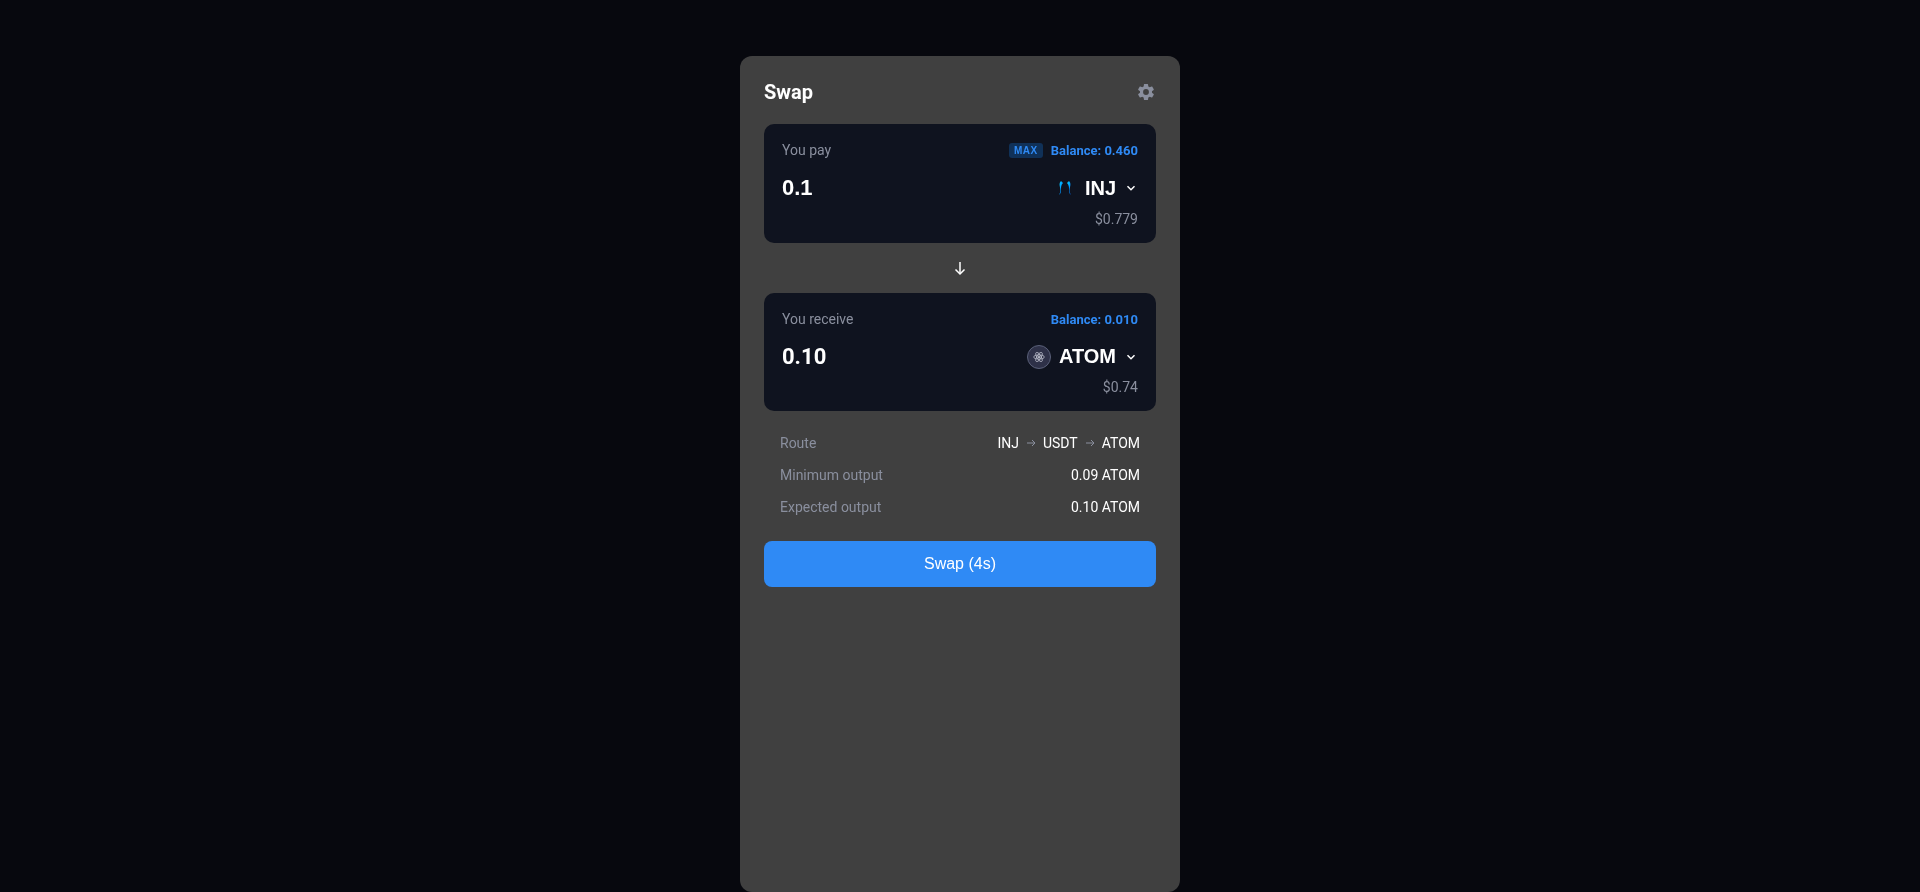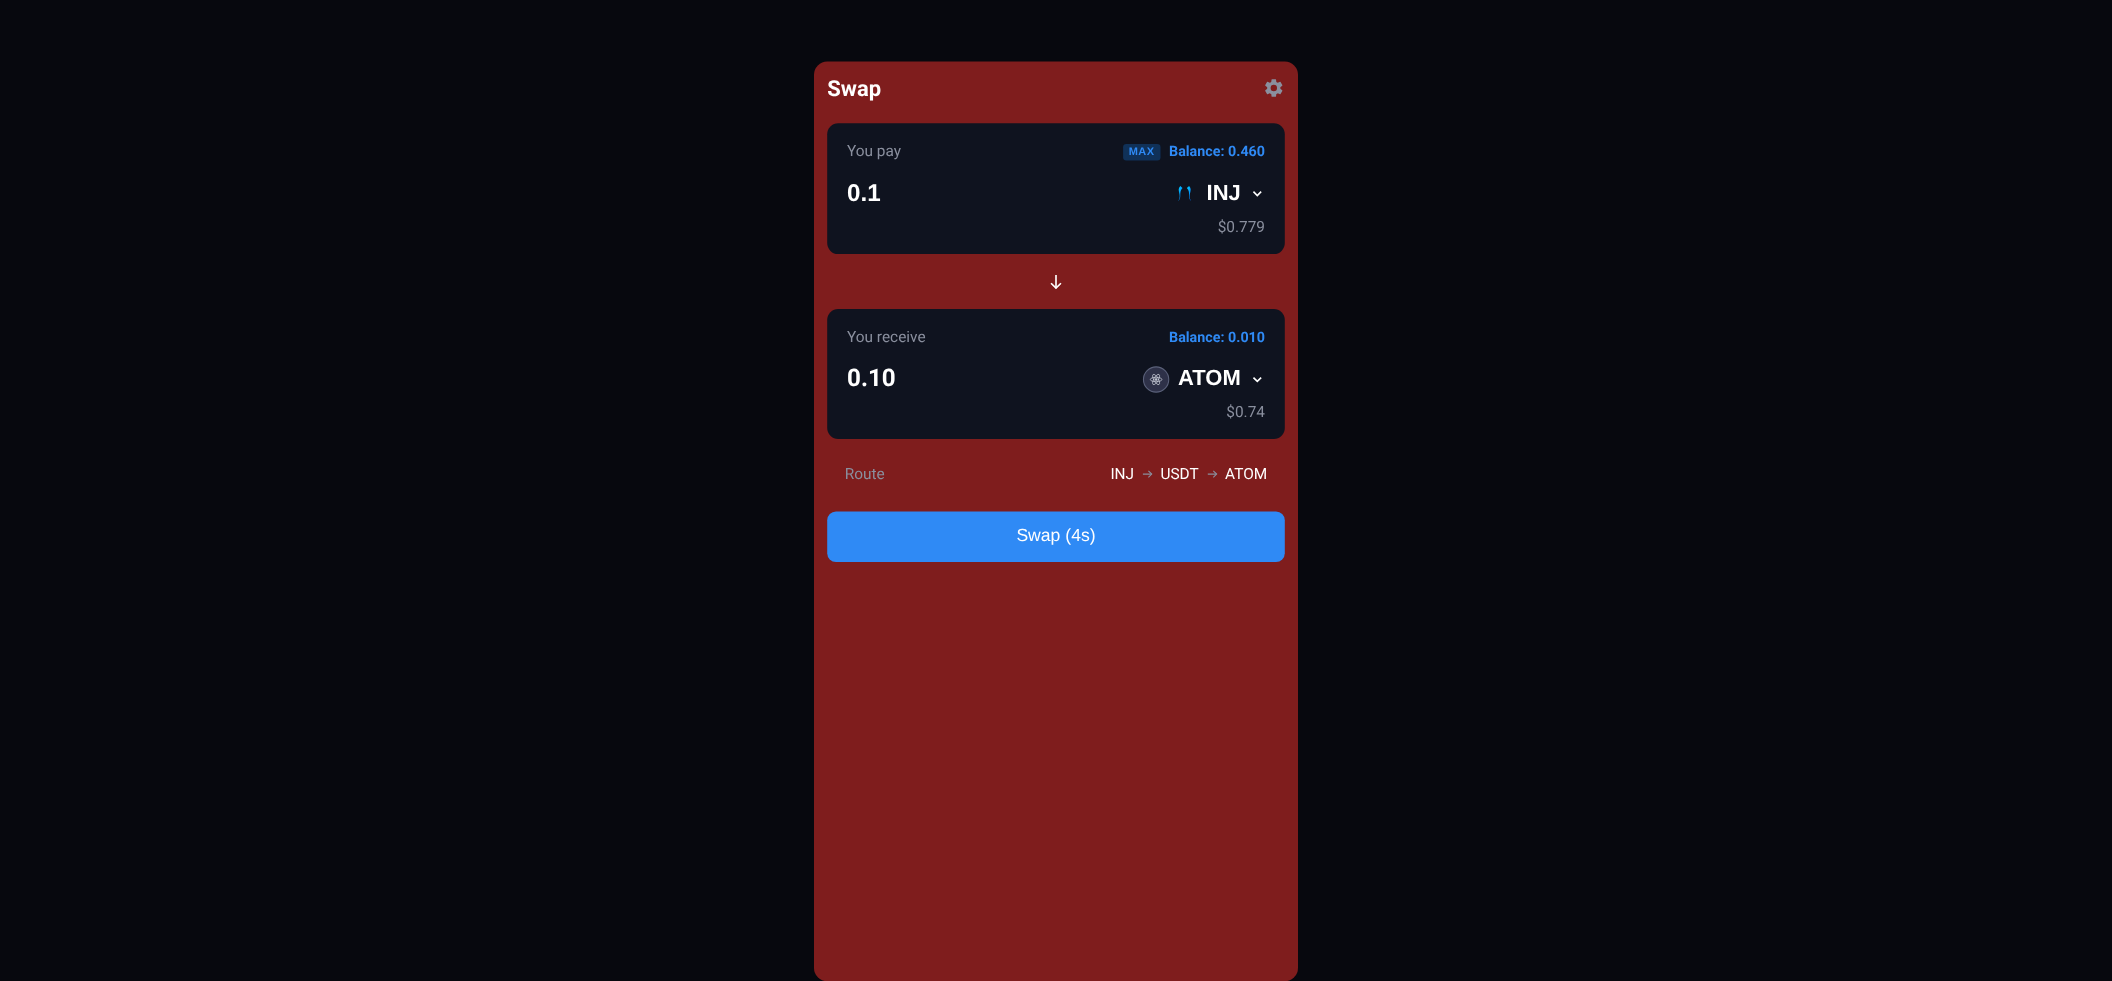--- a/index.html
+++ b/index.html
@@ -8,23 +8,23 @@
     width: 1920px;
     height: 892px;
     font-family: -apple-system, BlinkMacSystemFont, "Segoe UI", Roboto, Helvetica, Arial, sans-serif;
     color: #fff;
     display: flex;
     justify-content: center;
     padding-top: 56px;
   }
   .card {
     width: 440px;
-    background: #7f1d1d;
+    background: #404040;
     border-radius: 12px;
-    padding: 12px;
+    padding: 24px;
   }
   .card-header {
     display: flex;
     justify-content: space-between;
     align-items: center;
     margin-bottom: 20px;
   }
   .card-title {
     font-size: 20px;
     font-weight: 700;
@@ -281,17 +281,25 @@
             <polyline points="14 6 20 12 14 18"></polyline>
           </svg>
         <span>USDT</span>
         <svg class="route-arrow" viewBox="0 0 24 24" fill="none" stroke="currentColor" stroke-width="2">
             <line x1="4" y1="12" x2="20" y2="12"></line>
             <polyline points="14 6 20 12 14 18"></polyline>
           </svg>
         <span>ATOM</span>
       </span>
     </div>
+    <div class="detail-row">
+      <span class="detail-label">Minimum output</span>
+      <span class="detail-value">0.09 ATOM</span>
+    </div>
+    <div class="detail-row">
+      <span class="detail-label">Expected output</span>
+      <span class="detail-value">0.10 ATOM</span>
+    </div>
   </div>
 
   <button class="swap-btn">Swap (4s)</button>
 
 </div>
 
 </body></html>

